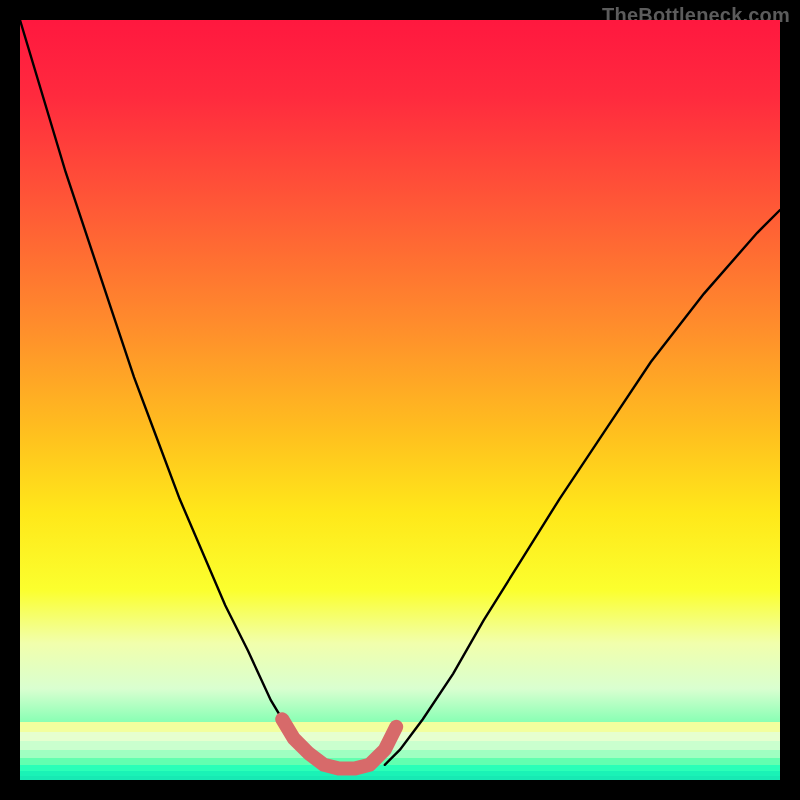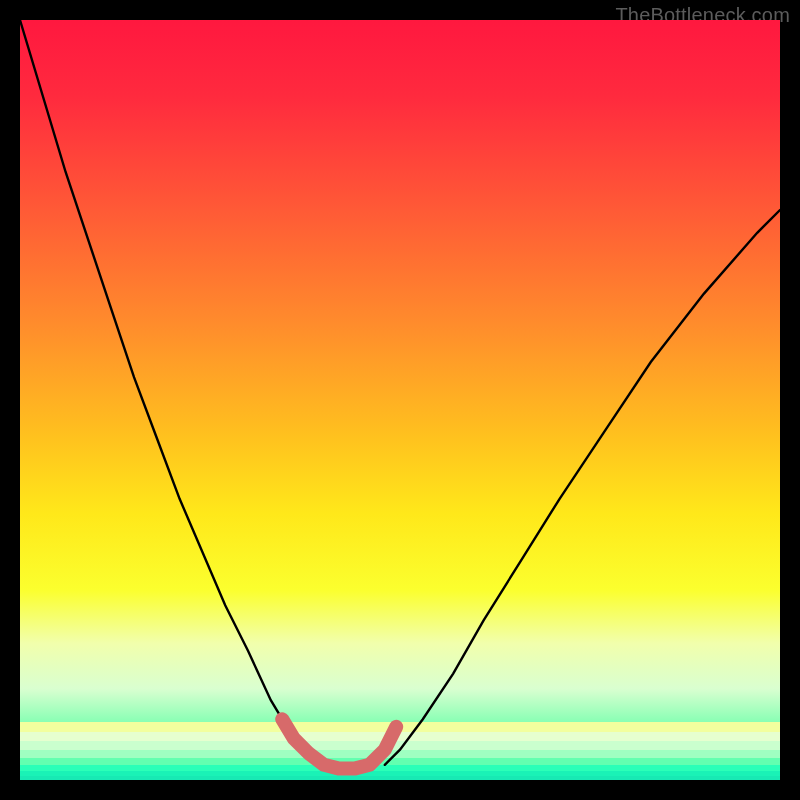--- a/index.html
+++ b/index.html
@@ -48,21 +48,21 @@
   }
   .stripe {
     width: 100%;
   }
   .watermark {
     position: absolute;
     top: 4px;
     right: 10px;
     color: #5c5c5c;
     font-size: 20px;
-    font-weight: 400;
+    font-weight: 700;
     letter-spacing: 0.2px;
     user-select: none;
     margin-left: 33px;
   }
   svg.curves {
     position: absolute;
     left: 0;
     top: 0;
     width: 100%;
     height: 100%;

